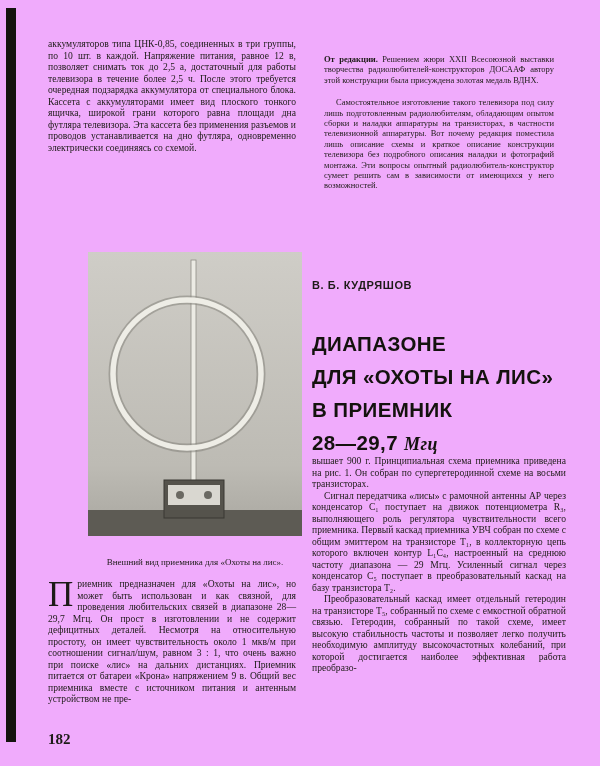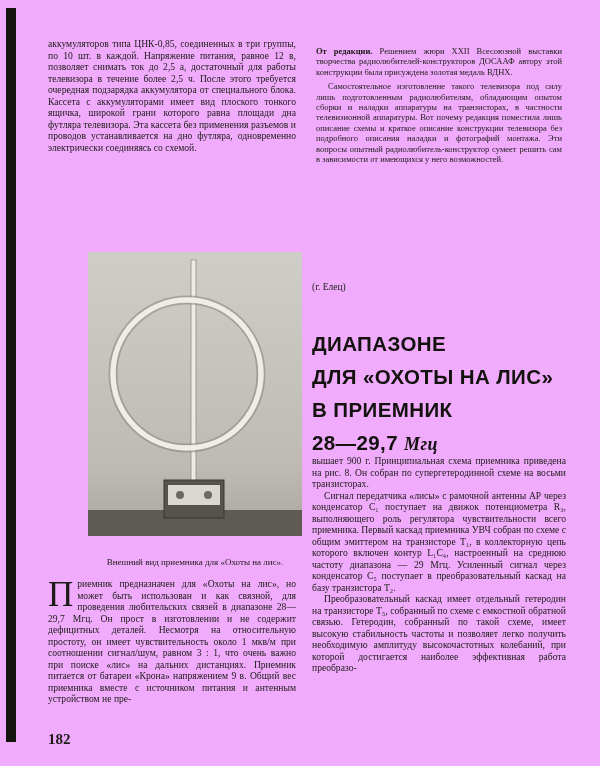--- a/index.html
+++ b/index.html
@@ -10,21 +10,21 @@
     overflow:hidden;
   }
   .binding-bar{position:absolute;left:6px;top:8px;width:10px;height:734px;background:#15130f;}
   .col-text{font-size:9.6px;line-height:11.5px;text-align:justify;}
   .col-text p{margin:0;}
   .indent{ text-indent:12px; }
 
   .prev-cont{position:absolute;left:48px;top:38px;width:248px;}
 
   .editorial{position:absolute;left:312px;top:42px;width:254px;font-size:8.5px;line-height:10.4px;text-align:justify;}
-  .editorial p{margin:4px;}
+  .editorial p{margin:12px;}
   .editorial .lead{font-weight:bold;}
 
   .photo-wrap{position:absolute;left:88px;top:252px;width:214px;height:284px;background:#c2c0ba;box-shadow:0 0 0 1px #a7a59f inset;}
   .photo-caption{position:absolute;left:88px;top:557px;width:214px;text-align:center;font-size:9px;line-height:11px;}
 
   .author{position:absolute;left:312px;top:279px;width:254px;}
   .author-name{font-family:"Liberation Sans", sans-serif;font-weight:bold;font-size:11px;letter-spacing:.6px;}
   .author-loc{font-size:9.5px;margin-top:3px;}
 
   .title{position:absolute;left:312px;top:327px;width:260px;
@@ -78,32 +78,32 @@
 
       <rect x="76" y="228" width="60" height="38" fill="#55534c" stroke="#3a3832" stroke-width="1"></rect>
       <rect x="80" y="233" width="52" height="20" fill="#d9d7d0"></rect>
       <circle cx="92" cy="243" r="4" fill="#6b6962"></circle>
       <circle cx="120" cy="243" r="4" fill="#6b6962"></circle>
     </svg>
   </div>
   <div class="photo-caption">Внешний вид приемника для «Охоты на лис».</div>
 
   <div class="author">
-    <div class="author-loc">(г. Елец)</div>
+    <div class="author-name">В. Б. КУДРЯШОВ</div>
   </div>
 
   <div class="title">
     <div>ДИАПАЗОНЕ</div>
     <div>ДЛЯ «ОХОТЫ НА ЛИС»</div>
     <div>В ПРИЕМНИК</div>
     <div><span>28—29,7 </span><span class="unit">Мгц</span></div>
   </div>
 
   <div class="right-body col-text">
-    <p>вышает 900 г. Принципиальная схема приемника приведена на рис. 8. Он собран по супергетеродинной схеме на восьми транзисторах.</p>
+    <p>вышает 900 г. Принципиальная схема приемника приведена на рис. 1. Он собран по супергетеродинной схеме на восьми транзисторах.</p>
     <p class="indent">Сигнал передатчика «лисы» с рамочной антенны АР через конденсатор C₁ поступает на движок потенциометра R₃, выполняющего роль регулятора чувствительности всего приемника. Первый каскад приемника УВЧ собран по схеме с общим эмиттером на транзисторе T₁, в коллекторную цепь которого включен контур L₁C₄, настроенный на среднюю частоту диапазона — 29 Мгц. Усиленный сигнал через конденсатор C₅ поступает в преобразовательный каскад на базу транзистора T₂.</p>
     <p class="indent">Преобразовательный каскад имеет отдельный гетеродин на транзисторе T₅, собранный по схеме с емкостной обратной связью. Гетеродин, собранный по такой схеме, имеет высокую стабильность частоты и позволяет легко получить необходимую амплитуду высокочастотных колебаний, при которой достигается наиболее эффективная работа преобразо-</p>
   </div>
 
   <div class="left-body col-text">
     <p><span class="dropcap">П</span><span>риемник предназначен для «Охоты на лис», но может быть использован и как связной, для проведения любительских связей в диапазоне 28—29,7 Мгц. Он прост в изготовлении и не содержит дефицитных деталей. Несмотря на относительную простоту, он имеет чувствительность около 1 мкв/м при соотношении сигнал/шум, равном 3 : 1, что очень важно при поиске «лис» на дальних дистанциях. Приемник питается от батареи «Крона» напряжением 9 в. Общий вес приемника вместе с источником питания и антенным устройством не пре-</span></p>
   </div>
 
   <div class="page-number">182</div>
 

